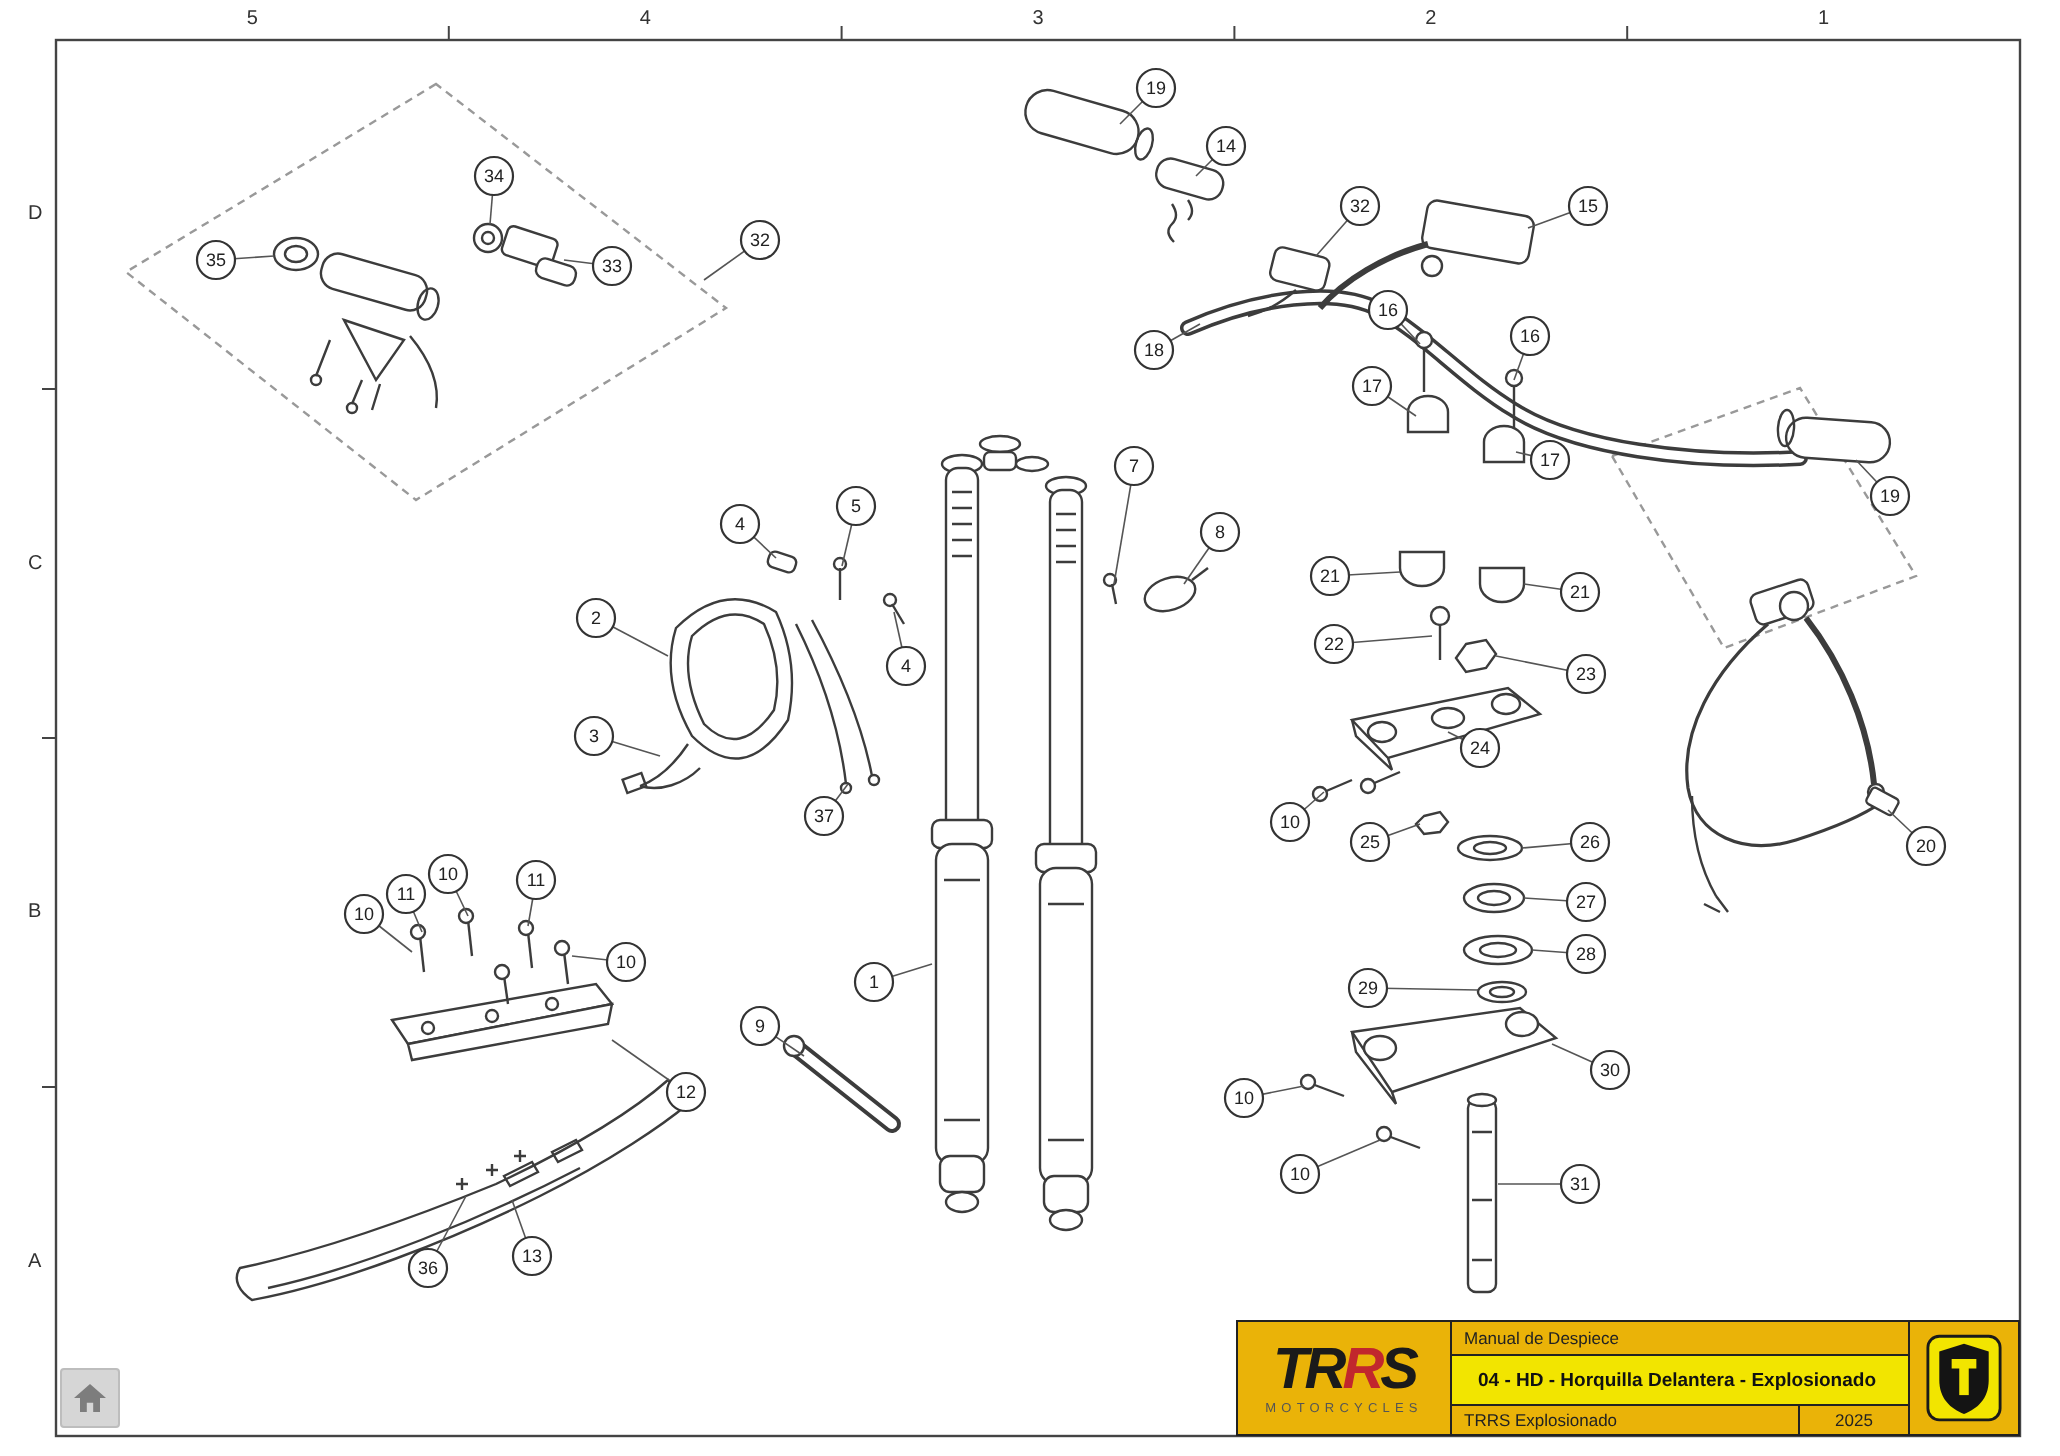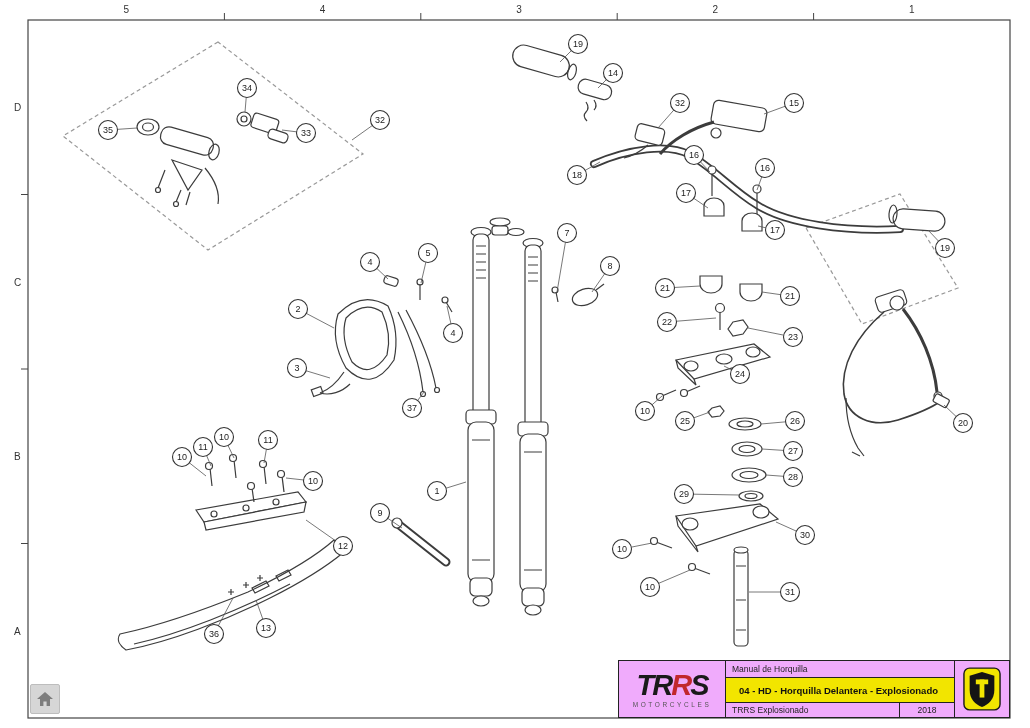--- a/index.html
+++ b/index.html
@@ -7,21 +7,21 @@
         font-family:"Liberation Sans",sans-serif;overflow:hidden;margin:0 auto;}
   svg{position:absolute;left:0;top:0;}
   svg text{font-family:"Liberation Sans",sans-serif;}
   .grid-label{position:absolute;font-size:10px;color:#333;}
   .grid-col{top:4px;transform:translateX(-50%);}
   .grid-row{left:14px;transform:translateY(-50%);}
   .home-btn{position:absolute;left:30px;bottom:14px;width:28px;height:28px;
         background:#d6d6d6;border:1px solid #bdbdbd;border-radius:2px;
         display:flex;align-items:center;justify-content:center;cursor:pointer;}
   .title-block{position:absolute;right:20px;bottom:10px;width:392px;height:58px;
-        display:flex;background:#f0abfc;border:1px solid #222;box-sizing:border-box;}
+        display:flex;background:#eab308;border:1px solid #222;box-sizing:border-box;}
   .tb-logo{width:106px;display:flex;flex-direction:column;align-items:center;
         justify-content:center;border-right:1px solid #222;}
   .tb-wordmark{font-size:29px;font-weight:bold;font-style:italic;
         letter-spacing:-2px;color:#1a1a1a;line-height:1;}
   .tb-sub{font-size:6.5px;letter-spacing:2.6px;color:#555;margin-top:1px;}
   .tb-table{flex:1;display:flex;flex-direction:column;min-width:0;}
   .tb-row1{font-size:8.5px;color:#222;padding:2px 6px;border-bottom:1px solid #222;
         flex:0 0 12px;display:flex;align-items:center;}
   .tb-row2{font-size:9.5px;font-weight:bold;color:#111;padding:0 6px;
         border-bottom:1px solid #222;flex:1;display:flex;align-items:center;
@@ -503,25 +503,25 @@
       <polygon points="10,3 18,10 15,10 15,17 11.6,17 11.6,12.4 8.4,12.4 8.4,17 5,17 5,10 2,10" fill="#7d7d7d"></polygon>
     </svg>
   </div>
 
   <div class="title-block">
     <div class="tb-logo">
       <div class="tb-wordmark"><span>TR</span><span style="color: rgb(193, 39, 45);">R</span><span>S</span></div>
       <div class="tb-sub">MOTORCYCLES</div>
     </div>
     <div class="tb-table">
-      <div class="tb-row1">Manual de Horquilla</div>
+      <div class="tb-row1">Manual de Despiece</div>
       <div class="tb-row2" style="background: rgb(242, 229, 0); padding-left: 13px;">04 - HD - Horquilla Delantera - Explosionado</div>
       <div class="tb-row3">
         <span class="tb-company">TRRS Explosionado</span>
-        <span class="tb-year">2018</span>
+        <span class="tb-year">2025</span>
       </div>
     </div>
     <div class="tb-shield">
       <svg width="38" height="44" viewBox="0 0 40 46" style="position:static">
         <rect id="shield-bg" x="1" y="1" width="38" height="44" rx="6" fill="#f2e500" stroke="#1a1a1a" stroke-width="1.5"></rect>
         <path d="M20,5 L33,9 V24 C33,34 27,39 20,42 C13,39 7,34 7,24 V9 Z" fill="#141414"></path>
         <g id="shield-t" fill="#f2e500">
           <rect x="13.5" y="13" width="13" height="5" fill="#f2e500"></rect>
           <rect x="17.5" y="13" width="5" height="19" fill="#f2e500"></rect>
         </g>

